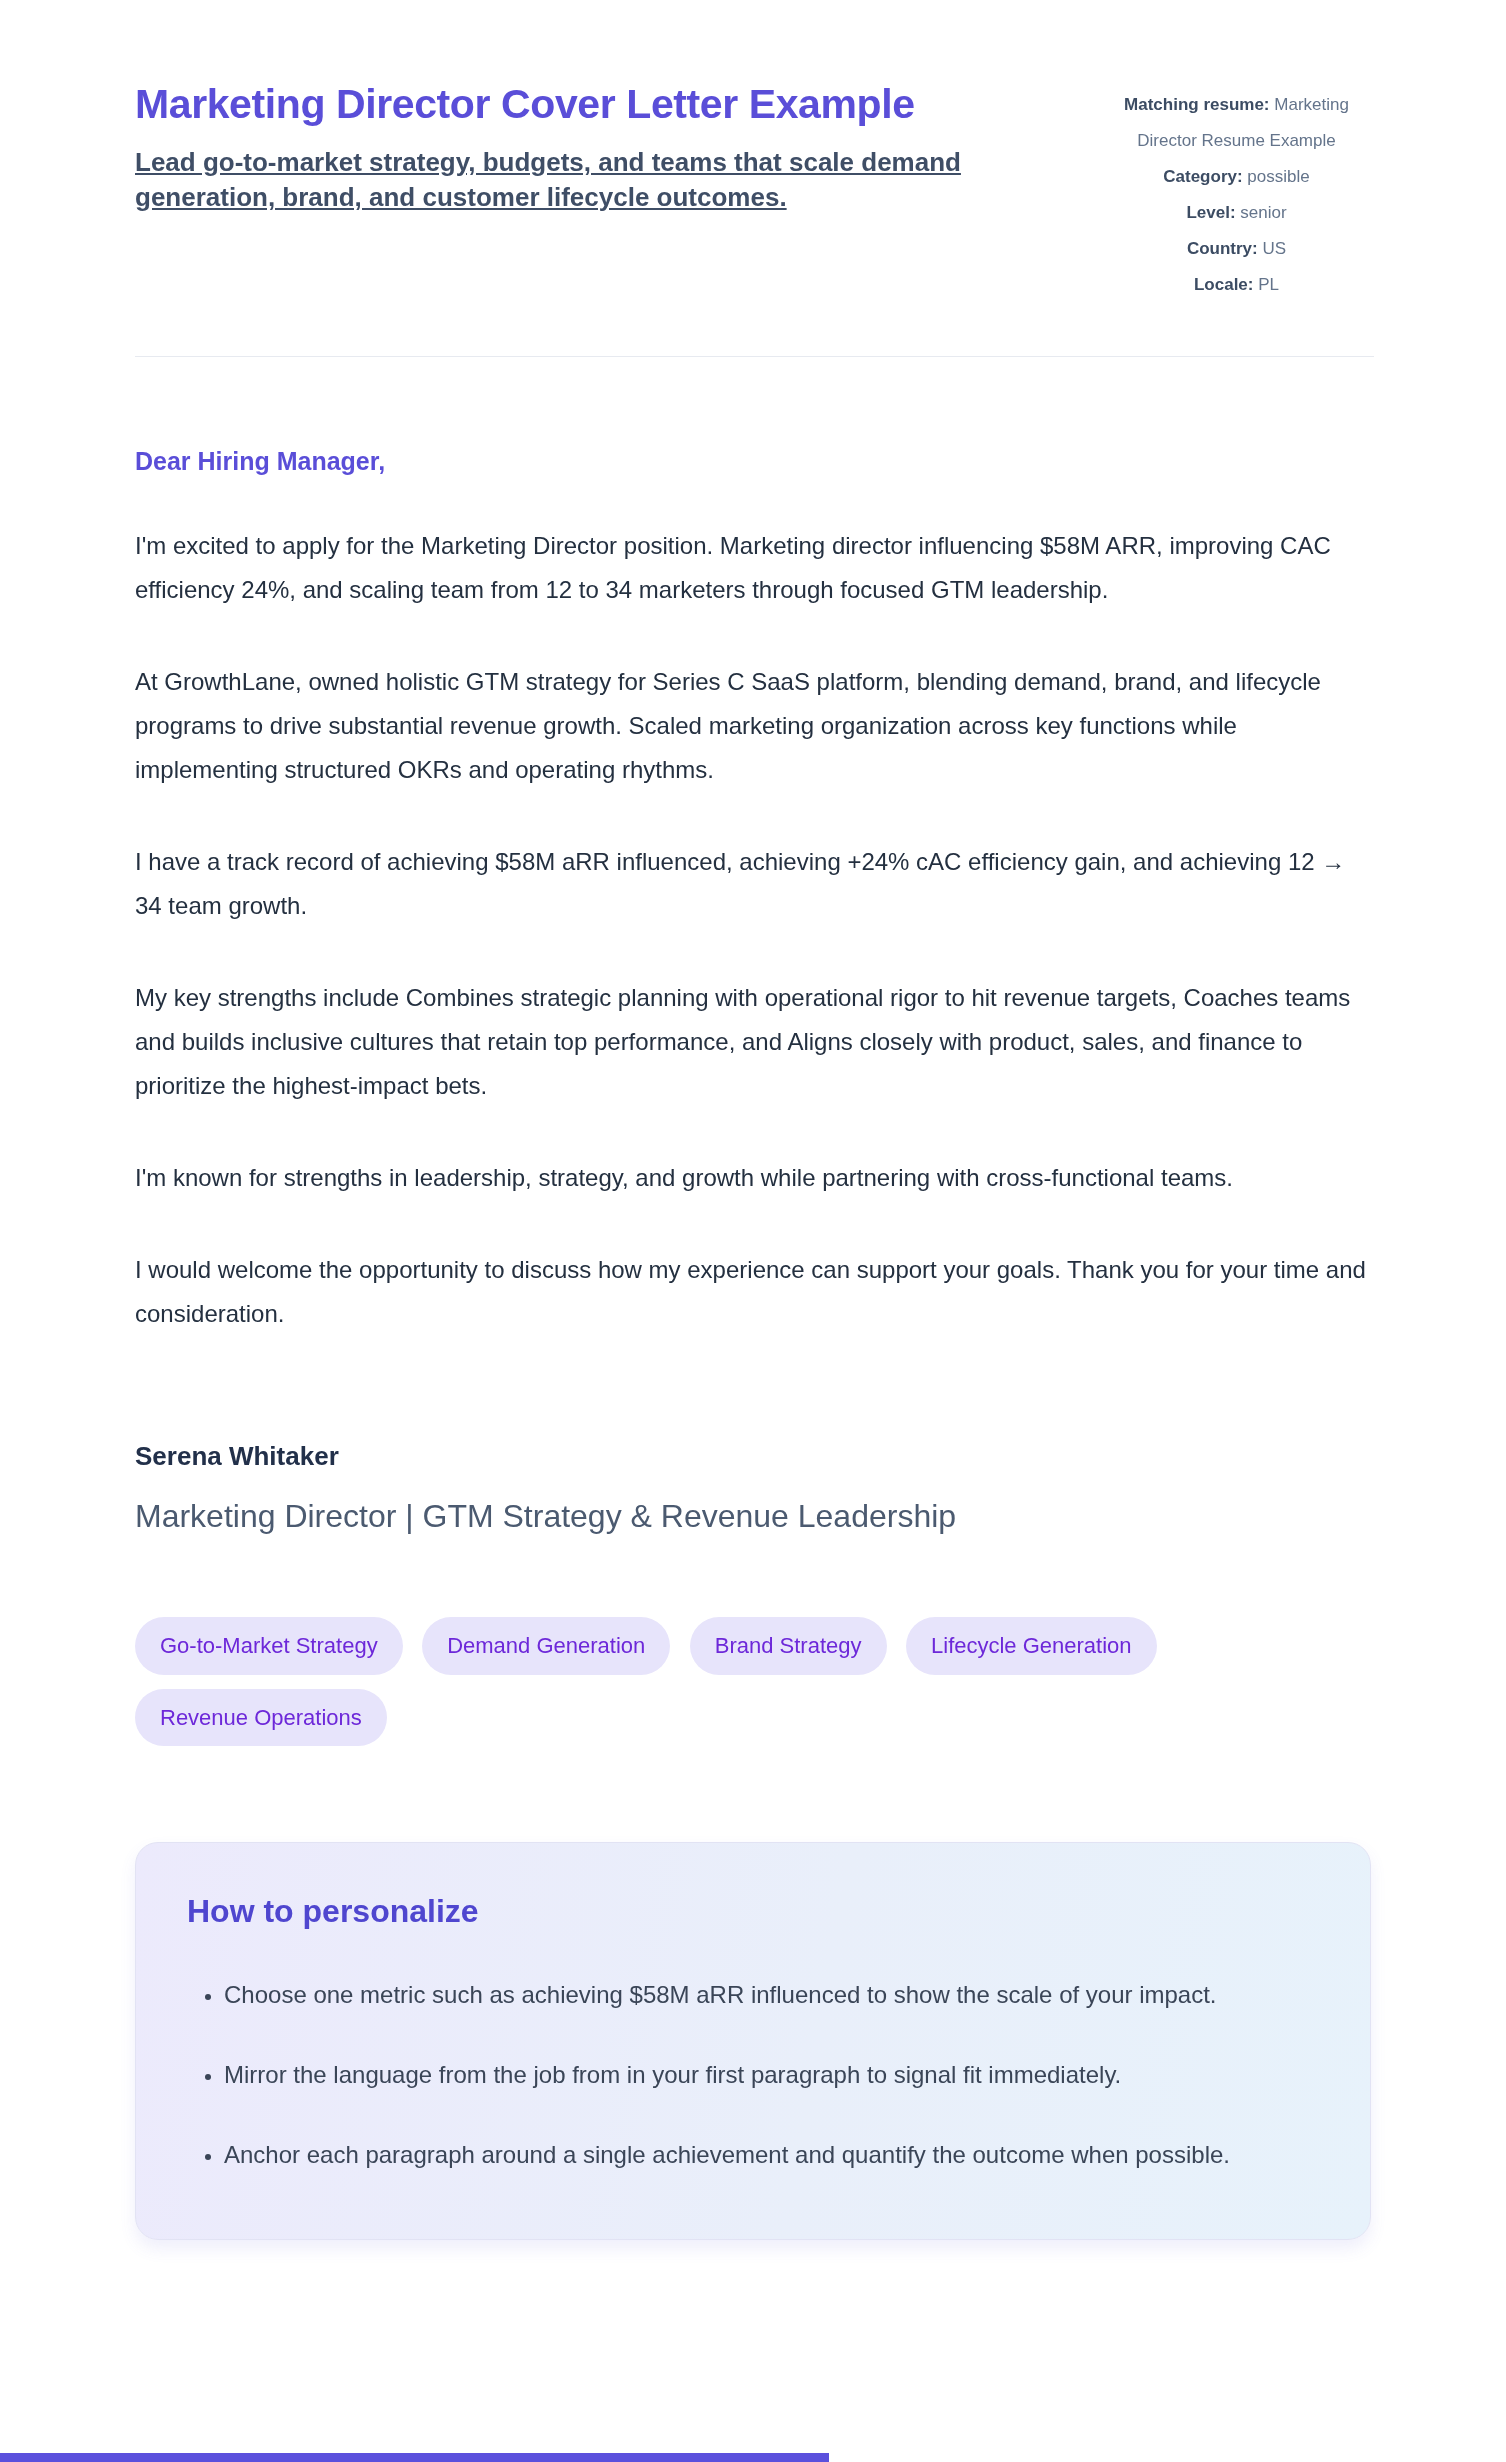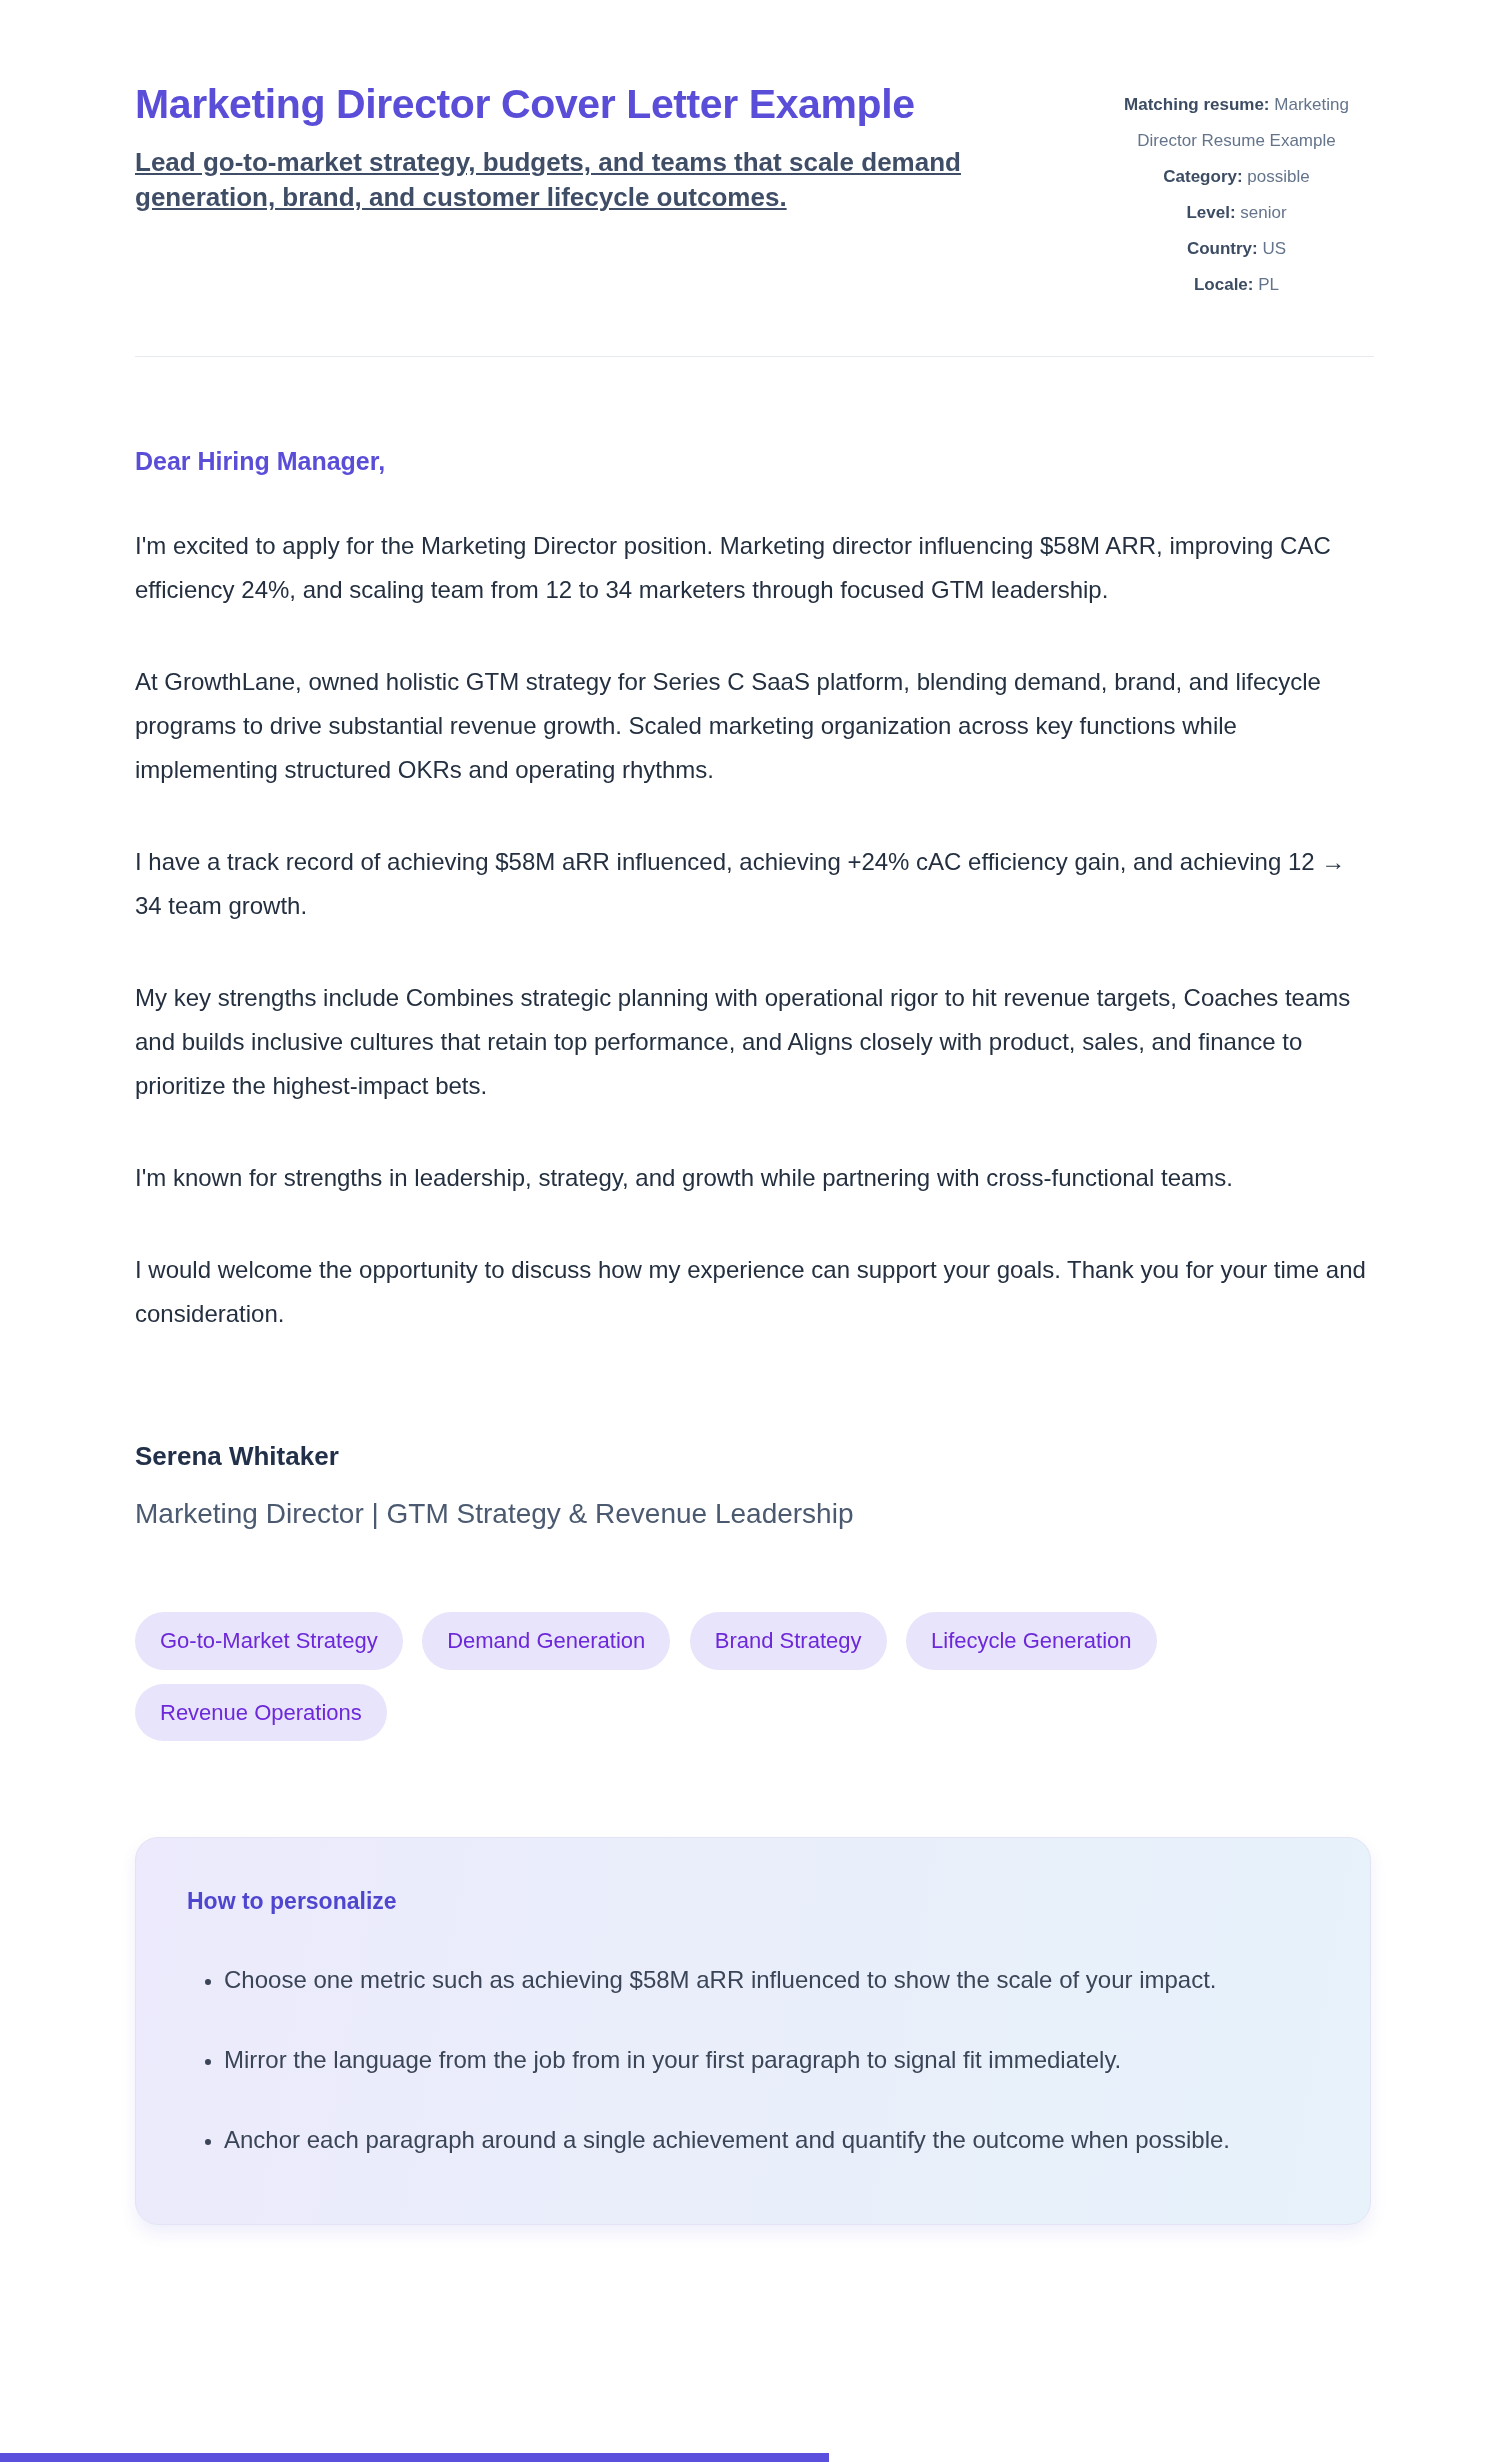--- a/index.html
+++ b/index.html
@@ -67,21 +67,21 @@
     max-width: 1241px;
   }
   .sig-name {
     margin-top: 105px;
     font-size: 26px;
     font-weight: 700;
     color: #22304a;
   }
   .sig-role {
     margin-top: 26.6px;
-    font-size: 28px;
+    font-size: 32px;
     color: #4b5a70;
   }
   .tags {
     margin-top: 82px;
     display: flex;
     flex-wrap: wrap;
     gap: 14px 19.5px;
     max-width: 1064px;
   }
   .tag {
@@ -97,21 +97,21 @@
   .personalize {
     margin-top: 96px;
     width: 1236px;
     border-radius: 23px;
     background: linear-gradient(100deg, #eceafc 0%, #e9effa 55%, #e7f2fb 100%);
     border: 0.9px solid #e2e3f4;
     box-shadow: 0 8.9px 16px rgba(100, 100, 220, 0.10);
     padding: 50px 57px 62px 51px;
   }
   .personalize-heading {
-    font-size: 23px;
+    font-size: 32px;
     font-weight: 700;
     color: #4f46cf;
   }
   .personalize-list {
     margin-top: 43px;
     padding-left: 37px;
     list-style: disc;
   }
   .personalize-list li {
     font-size: 24px;

